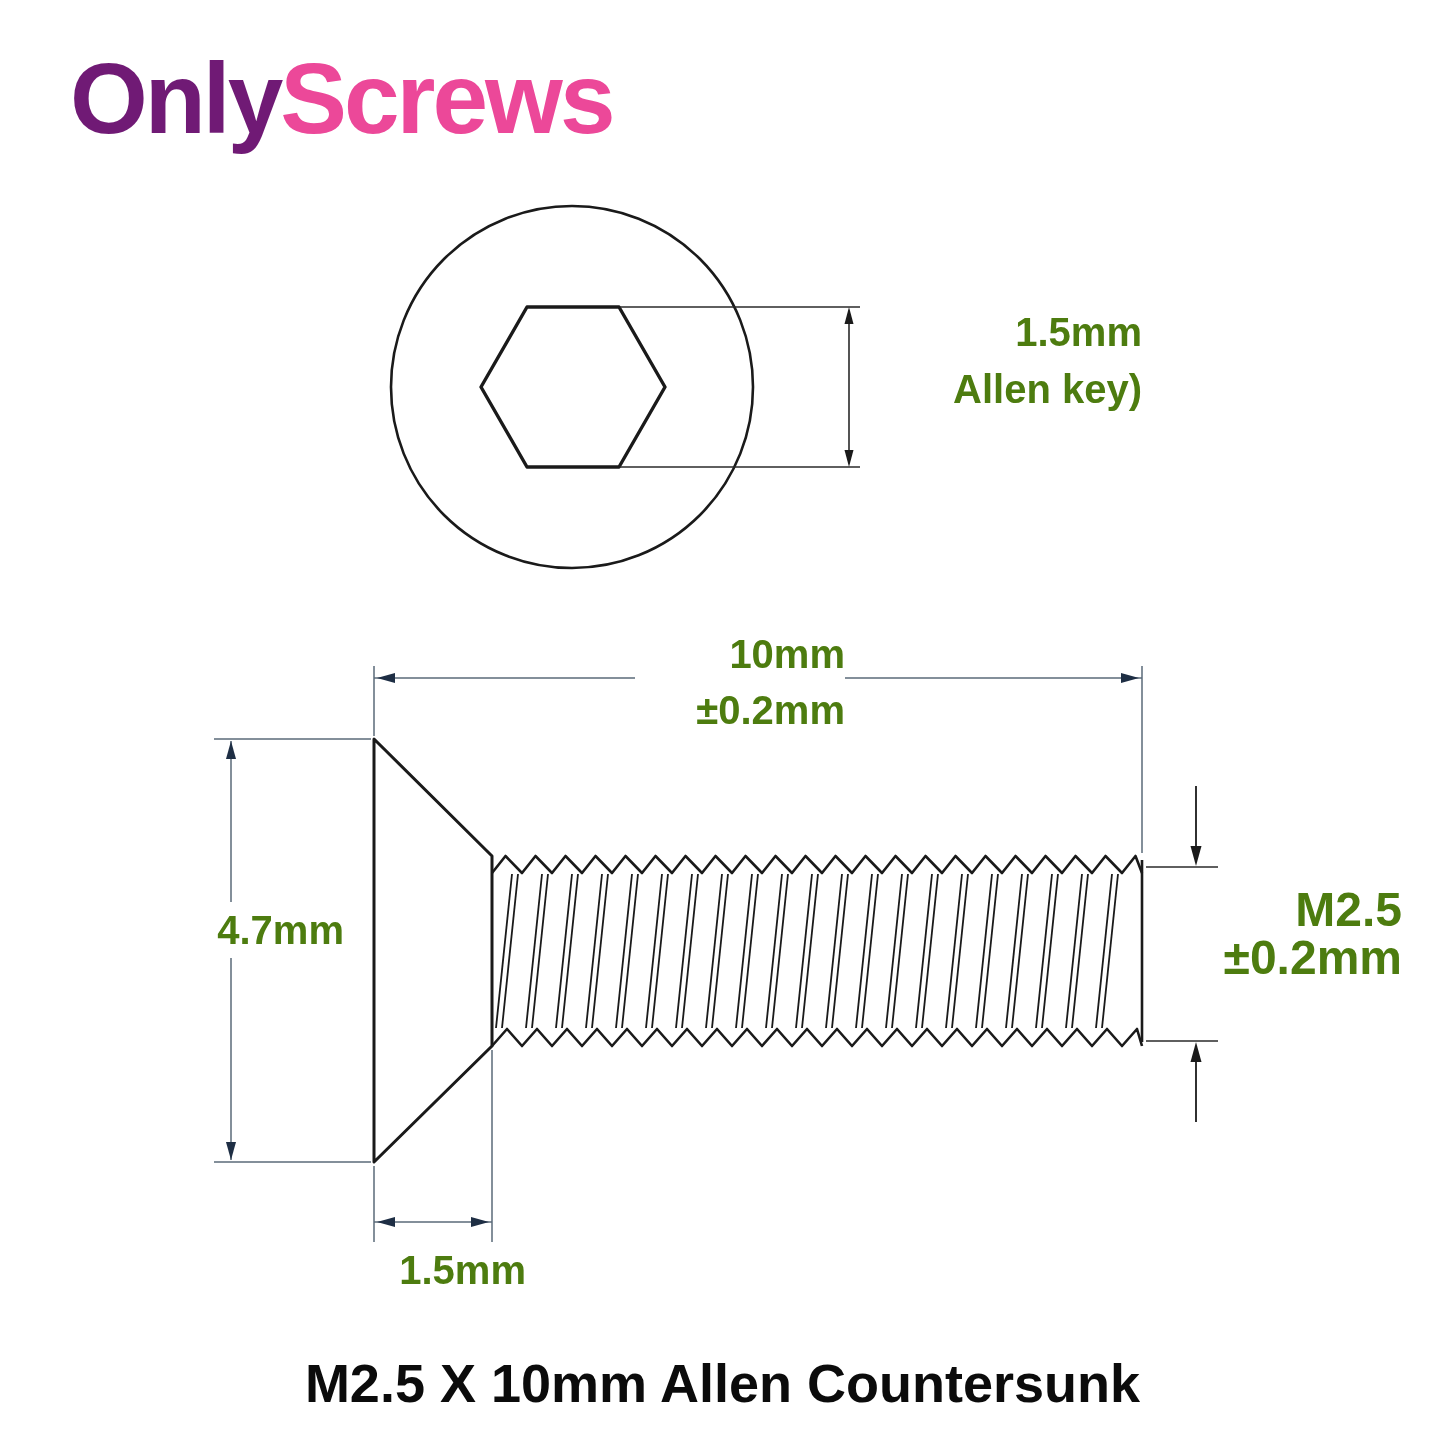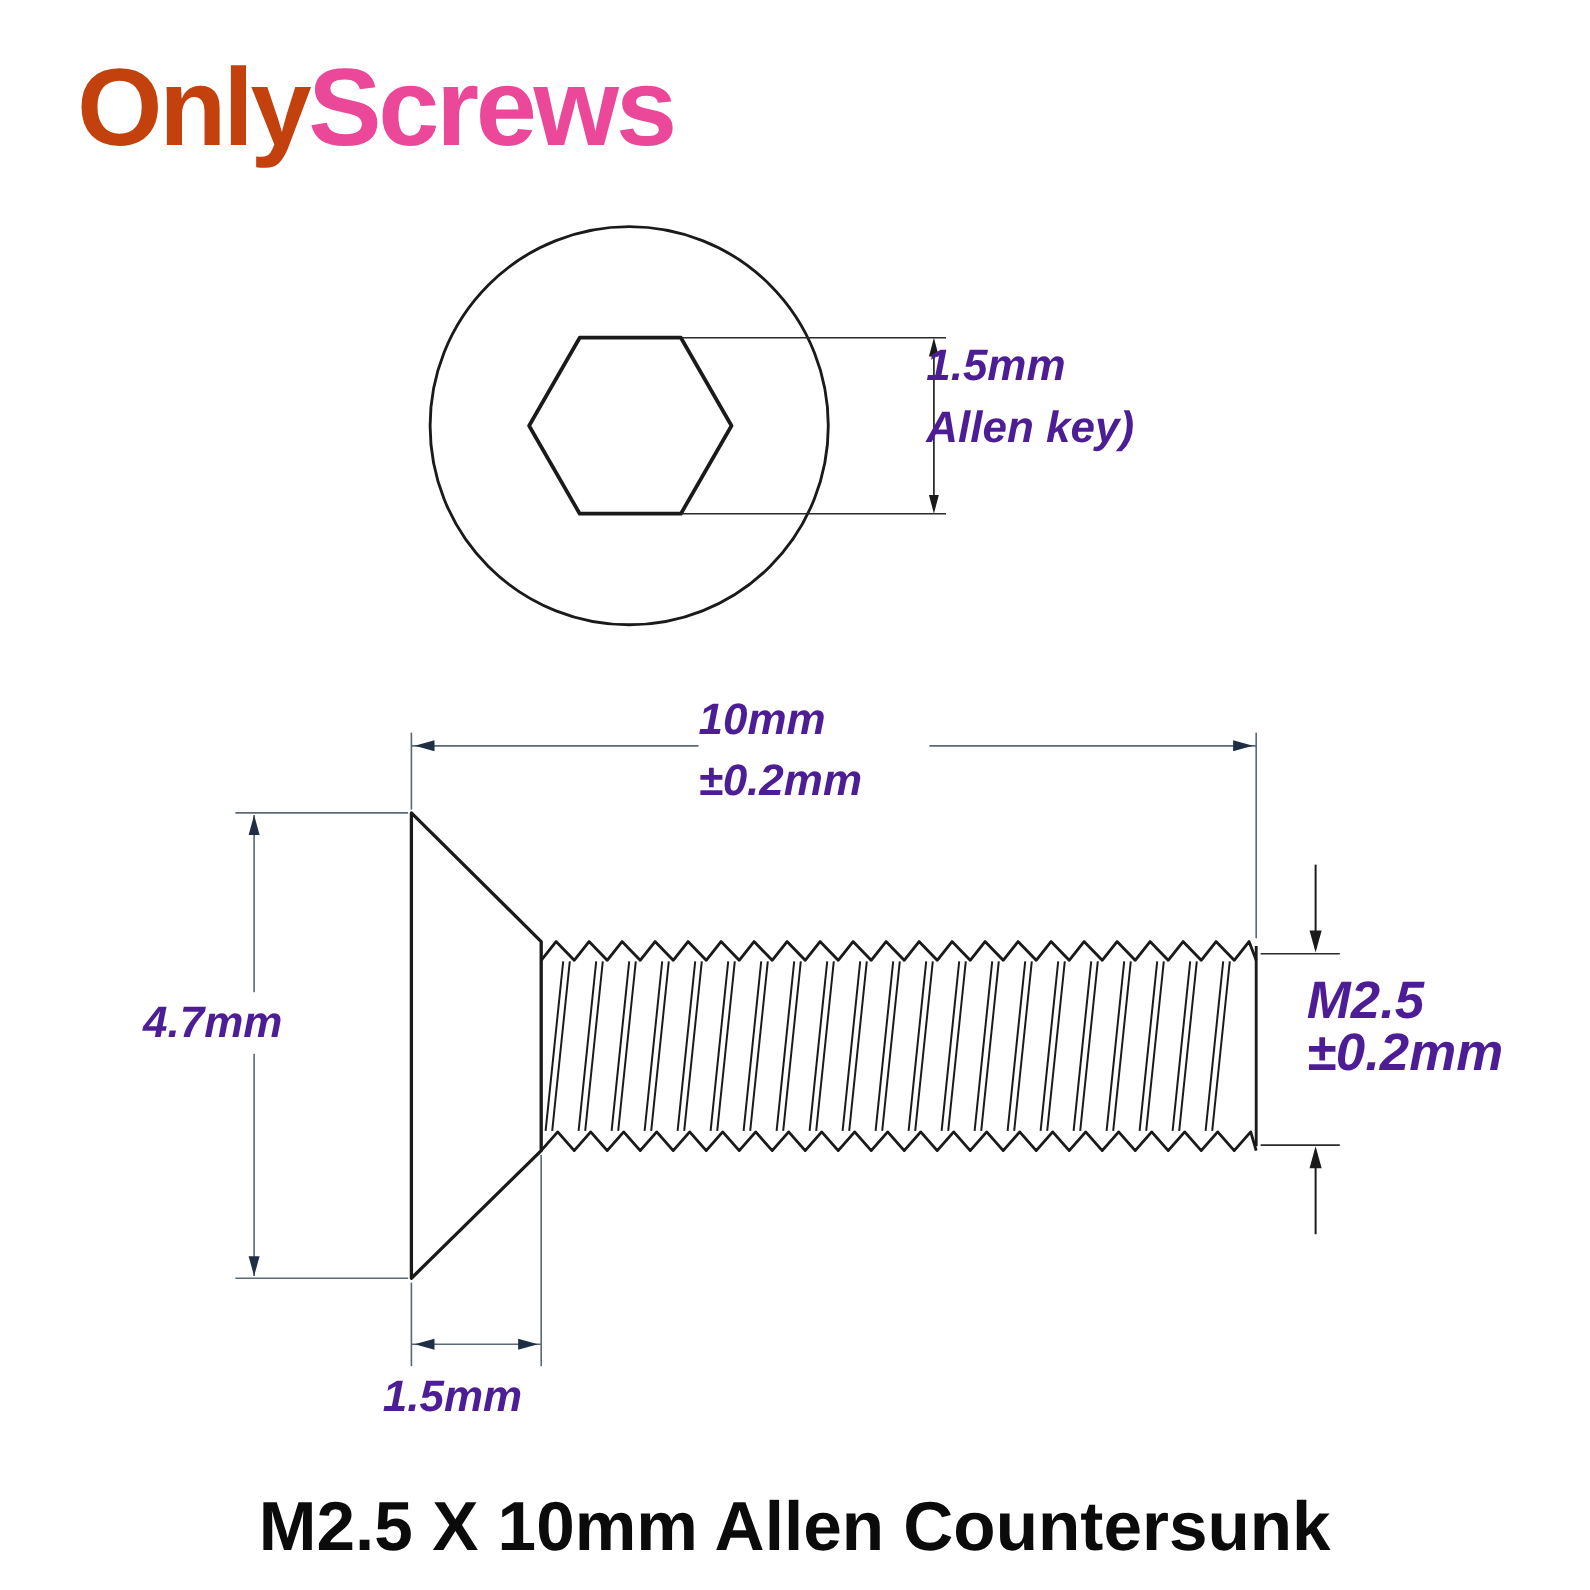--- a/index.html
+++ b/index.html
@@ -10,38 +10,37 @@
     position:relative;
     overflow:hidden;
   }
   #stage{position:absolute;inset:0;width:1445px;height:1445px;}
   #diagram-svg{position:absolute;left:0;top:0;width:1445px;height:1445px;}
   .logo{
     position:absolute;left:70px;top:48px;
     font-size:100px;font-weight:bold;letter-spacing:-3px;
     line-height:1.0;white-space:nowrap;
   }
-  .logo .p1{color:#c2410c;margin-top:16px;}
+  .logo .p1{color:#701a75;margin-top:16px;}
   .logo .p2{color:#ec4899;}
   .dim-label{
     position:absolute;
-    color:#4c1d95;
+    color:#4d7c0f;
     font-weight:bold;
-    text-align:left;
+    text-align:right;
     white-space:nowrap;
-    font-style:italic;
   }
   .bg-white{background:#ffffff;}
   .lbl-42{font-size:40px;line-height:56px;}
   .lbl-40{font-size:40px;line-height:57px;}
   .lbl-thread{font-size:48px;line-height:48px;}
   .title{
     position:absolute;left:0;top:1352px;width:1445px;
     text-align:center;
-    font-size:63px;font-weight:bold;color:#0b0b0b;
+    font-size:54px;font-weight:bold;color:#0b0b0b;
     letter-spacing:0px;
   }
 </style>
 </head>
 <body>
 
 <div id="stage">
 
   <svg id="diagram-svg" viewBox="0 0 1445 1445" xmlns="http://www.w3.org/2000/svg">
     <g id="g-top">

